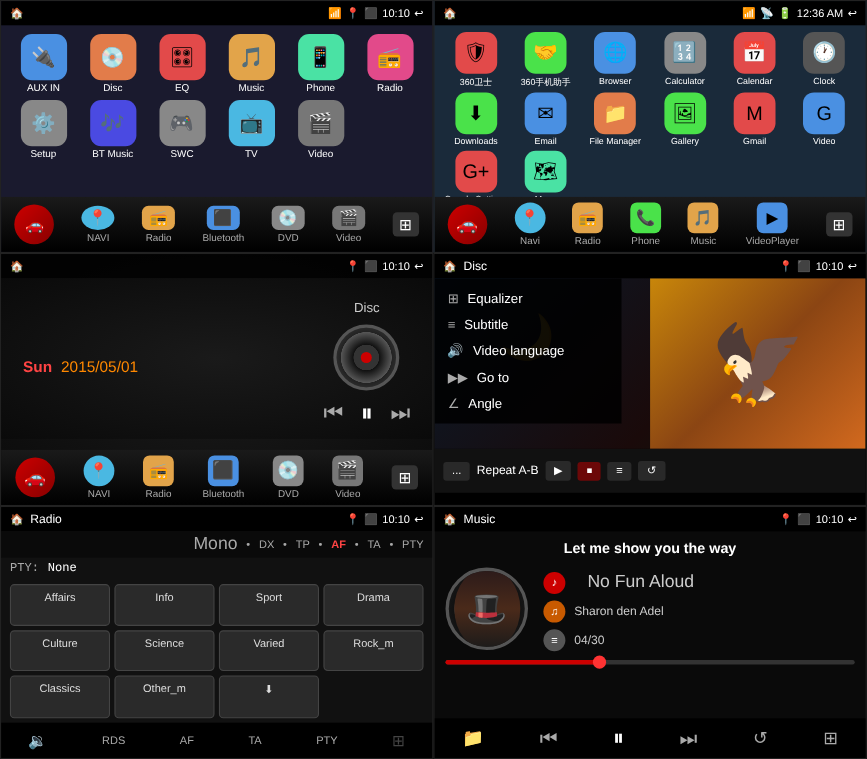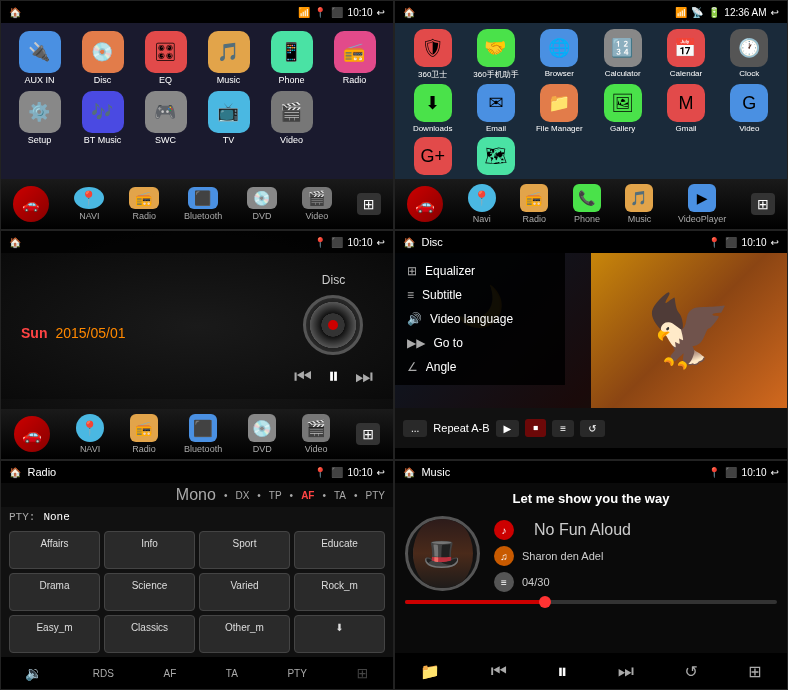--- a/index.html
+++ b/index.html
@@ -394,26 +394,25 @@
     <span style="color:#aaa;font-size:10px;">PTY</span>
   </div>
   <div style="display:flex;align-items:center;padding:4px 8px;gap:8px;font-family:Liberation Mono, monospace;">
     <span style="color:#aaa;font-size:11px;">PTY:</span>
     <span style="color:#fff;font-size:11px;">None</span>
   </div>
   <div style="display:grid;grid-template-columns:repeat(4,1fr);gap:4px;padding:4px 8px;flex:1;">
     <div class="genre-btn">Affairs</div>
     <div class="genre-btn">Info</div>
     <div class="genre-btn">Sport</div>
-    <div class="genre-btn">Educate</div>
     <div class="genre-btn">Drama</div>
+    <div class="genre-btn">Culture</div>
     <div class="genre-btn">Science</div>
     <div class="genre-btn">Varied</div>
     <div class="genre-btn">Rock_m</div>
-    <div class="genre-btn">Easy_m</div>
     <div class="genre-btn">Classics</div>
     <div class="genre-btn">Other_m</div>
     <div class="genre-btn">⬇</div>
   </div>
   <div style="height:32px;background:#000;display:flex;align-items:center;justify-content:space-around;">
     <span style="color:#444;font-size:14px;">🔉</span>
     <span style="color:#aaa;font-size:10px;cursor:pointer;">RDS</span>
     <span style="color:#aaa;font-size:10px;cursor:pointer;">AF</span>
     <span style="color:#aaa;font-size:10px;cursor:pointer;">TA</span>
     <span style="color:#aaa;font-size:10px;cursor:pointer;">PTY</span>

